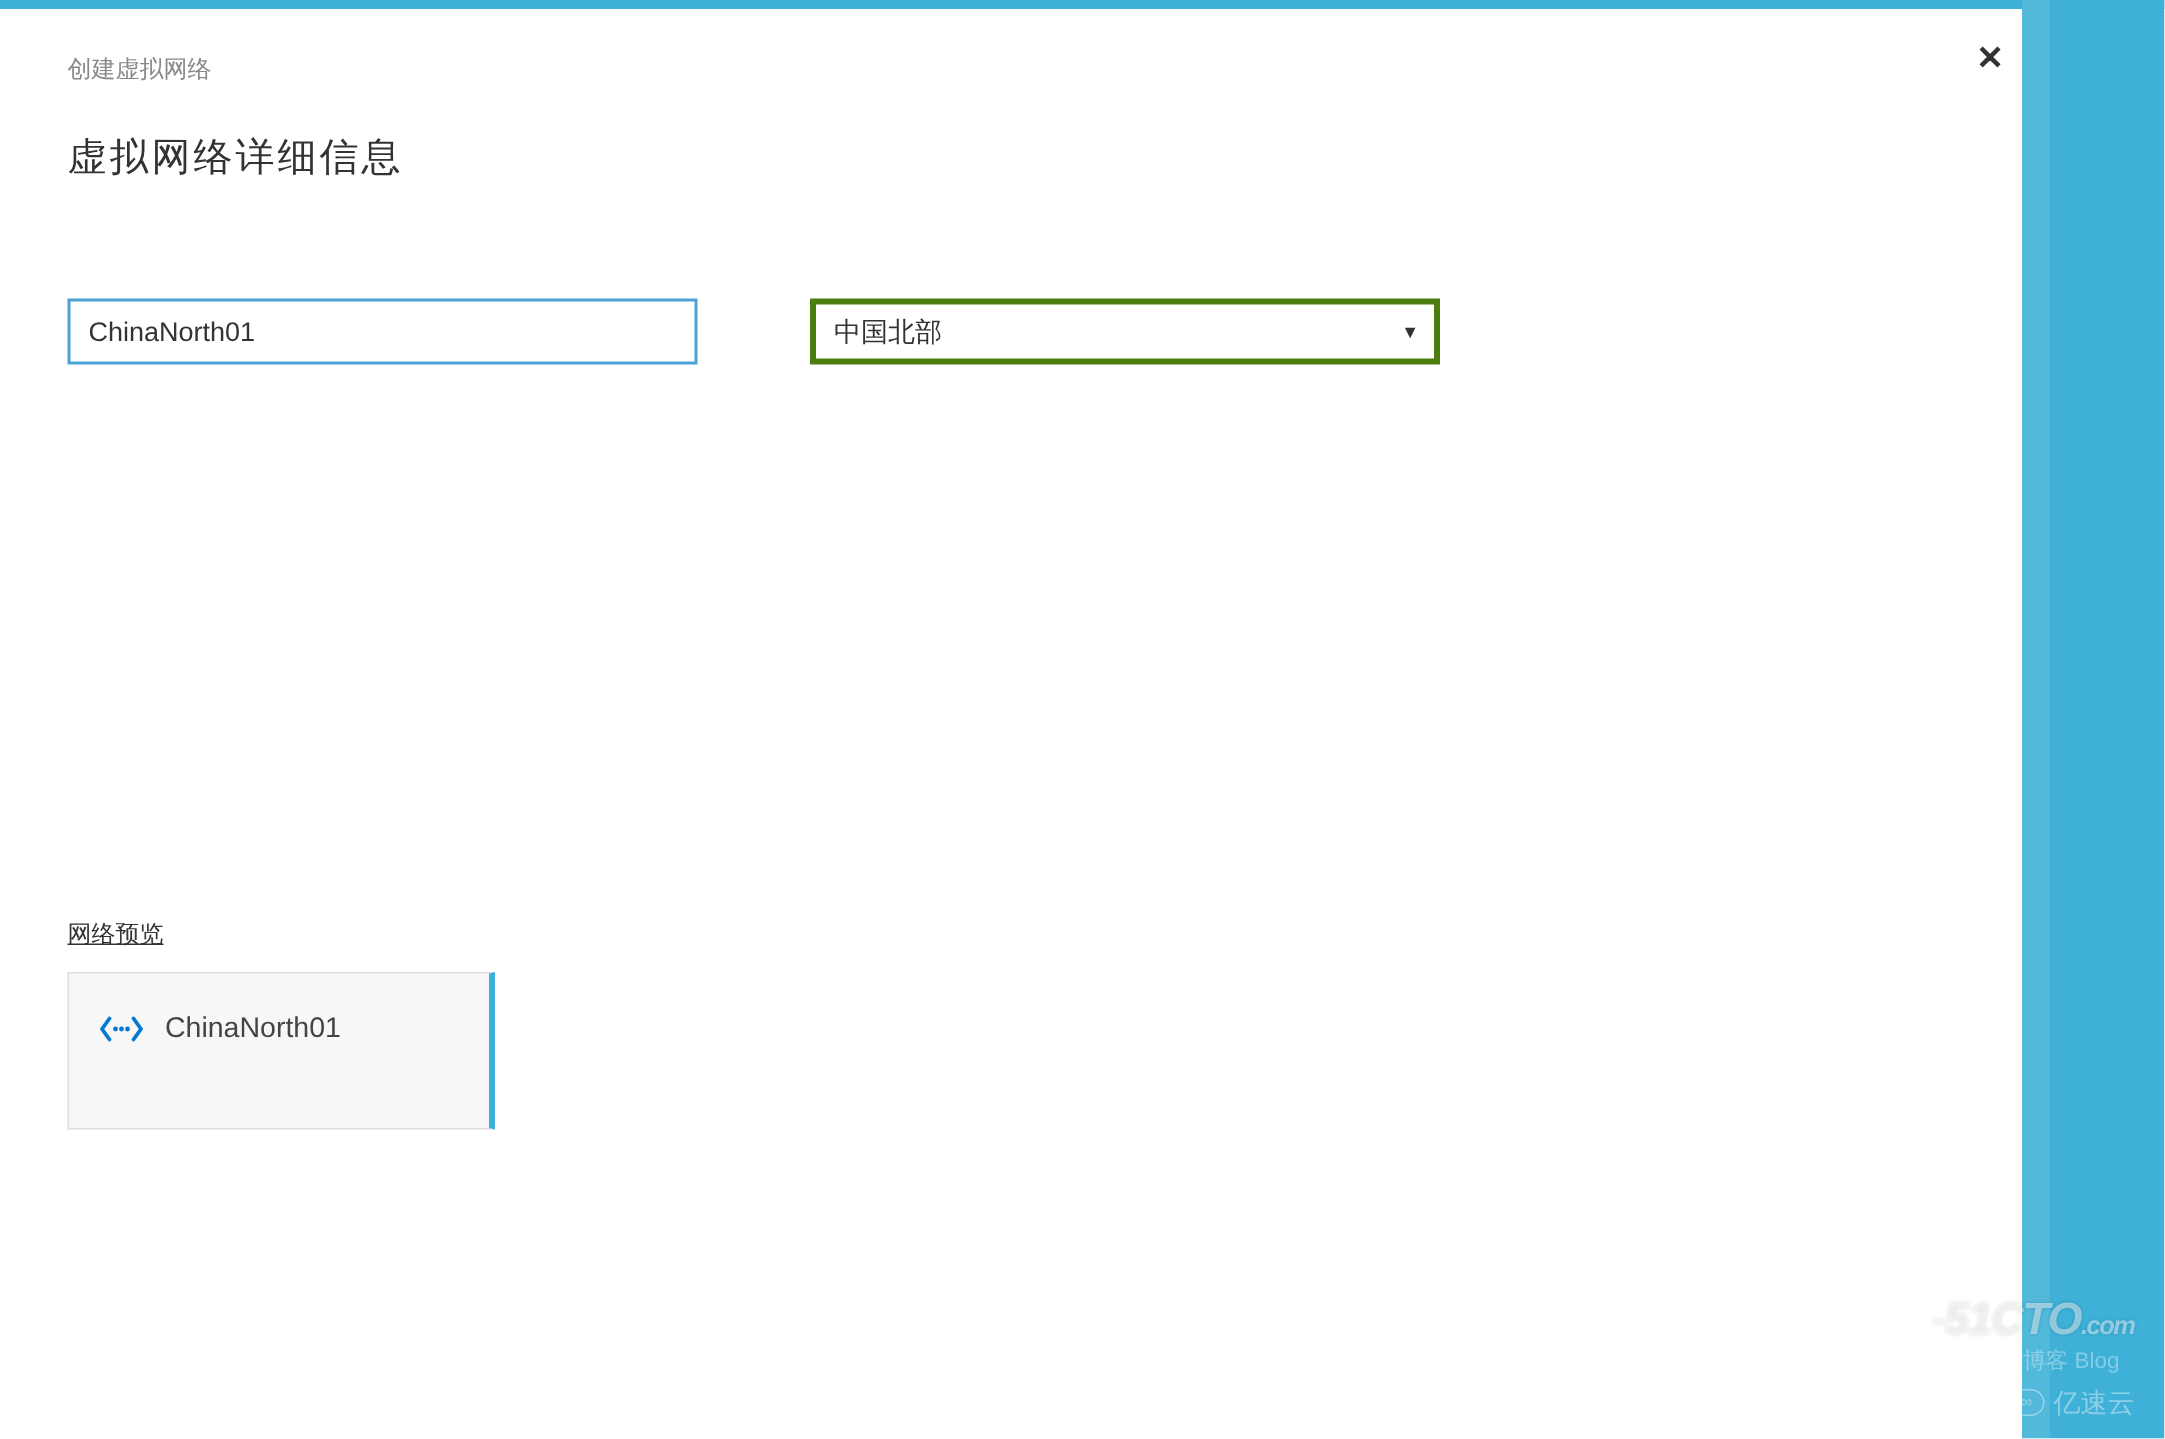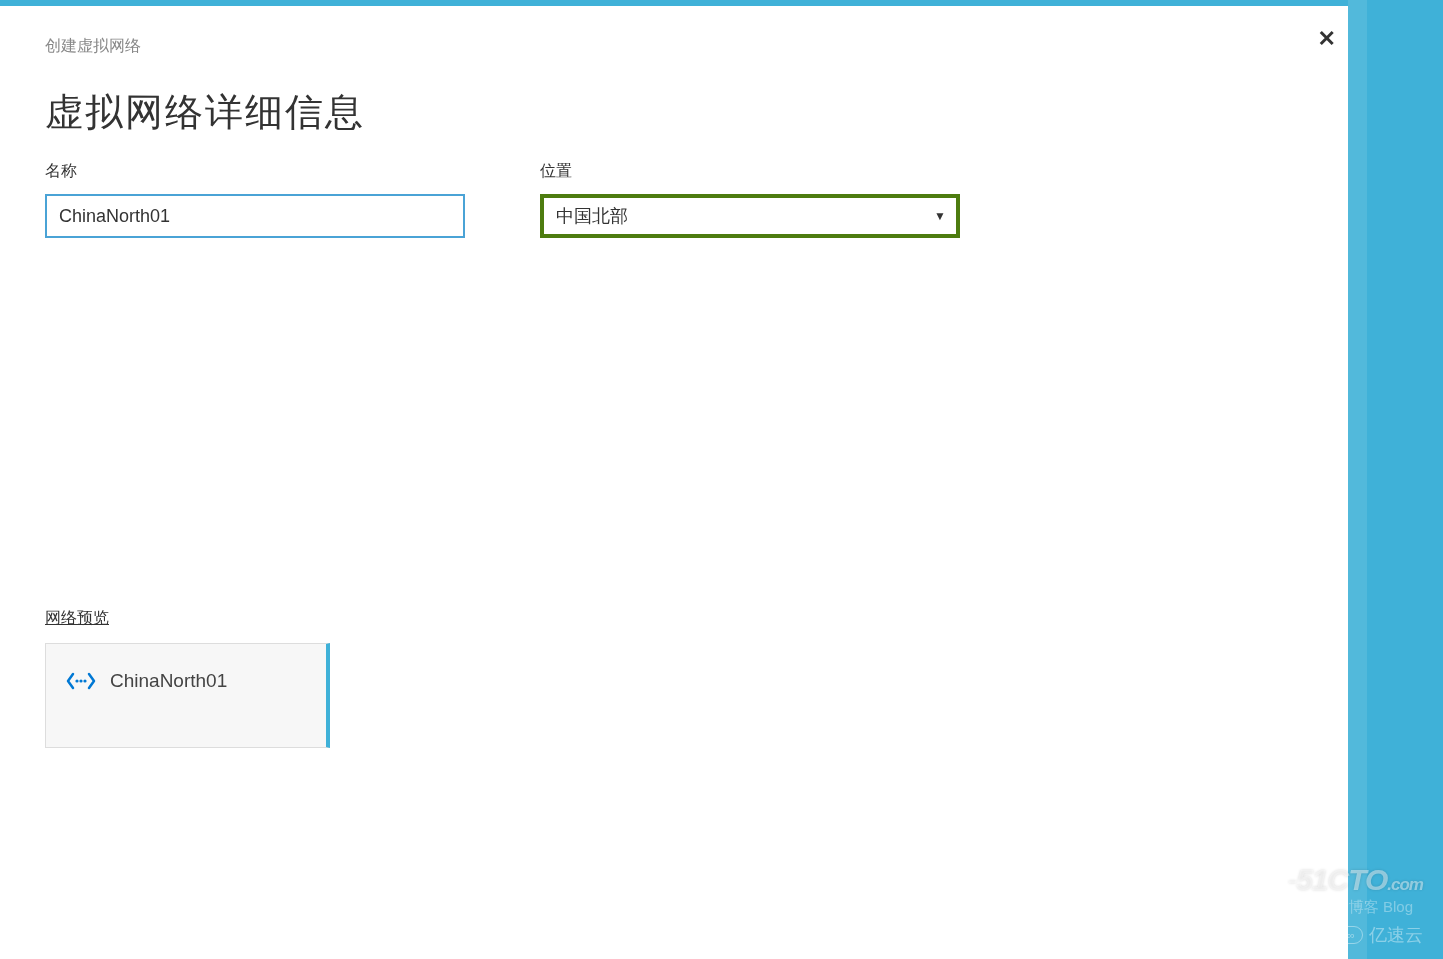--- a/index.html
+++ b/index.html
@@ -47,24 +47,24 @@
       cursor: pointer;
       line-height: 1;
     }
     .breadcrumb {
       font-size: 16px;
       color: #888;
       font-weight: 300;
       margin-bottom: 30px;
     }
     .page-title {
-      font-size: 38px;
+      font-size: 26px;
       font-weight: 300;
       color: #333;
-      margin-bottom: 23px;
+      margin-bottom: 77px;
       letter-spacing: 2px;
     }
     .form-row {
       display: flex;
       gap: 75px;
     }
     .form-group {
       display: flex;
       flex-direction: column;
     }
@@ -200,26 +200,24 @@
 <div class="content-area">
 
   <div class="close-btn">✕</div>
 
   <div class="breadcrumb">创建虚拟网络</div>
 
   <h1 class="page-title">虚拟网络详细信息</h1>
 
   <div class="form-row">
     <div class="form-group">
-      <label class="form-label">名称</label>
       <input type="text" class="text-input" value="ChinaNorth01" style="">
     </div>
 
     <div class="form-group">
-      <label class="form-label">位置</label>
       <div class="select-wrapper">
         <select class="select-input">
           <option>中国北部</option>
         </select>
         <span class="select-arrow">▼</span>
       </div>
     </div>
   </div>
 
   <div class="preview-section">

